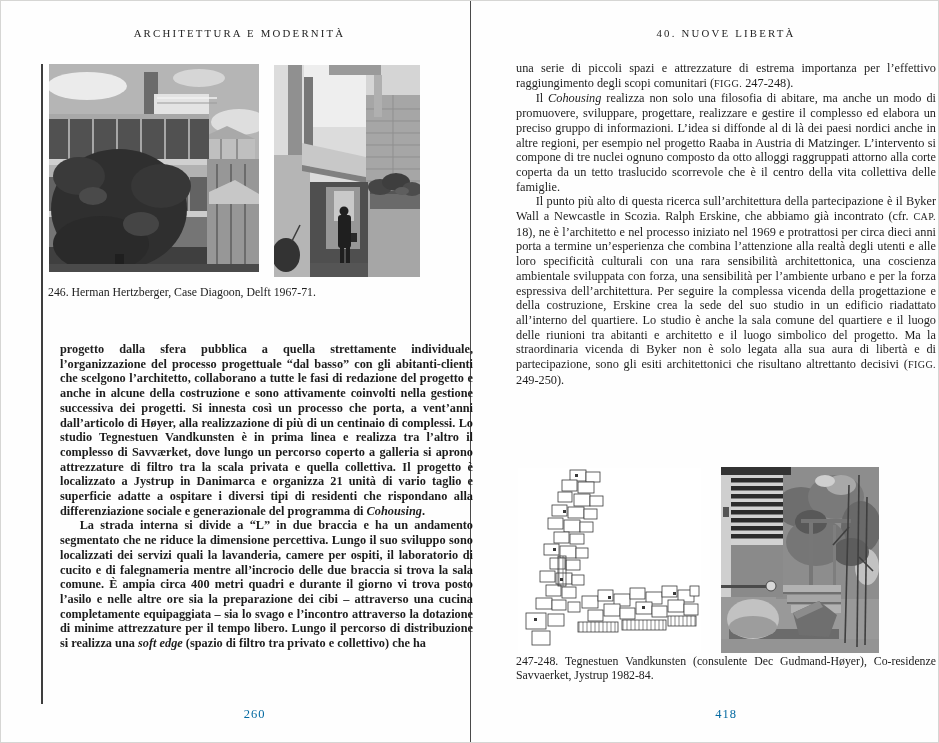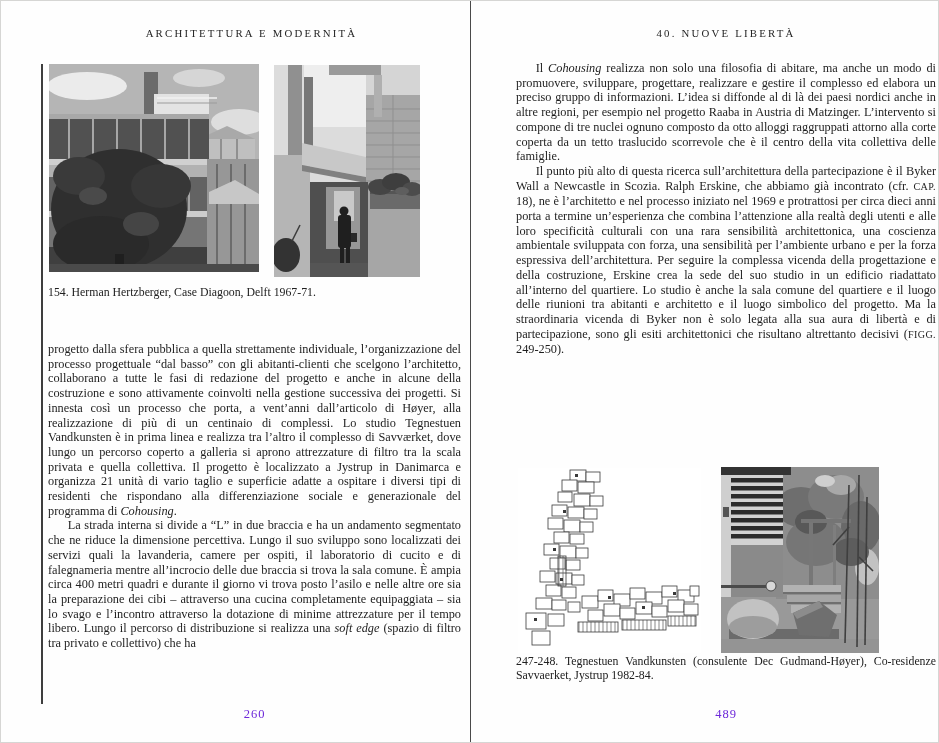--- a/index.html
+++ b/index.html
@@ -2,42 +2,42 @@
 <html lang="it"><head>
 <meta charset="utf-8">
 <style>
   html,body{margin:0;padding:0;background:#ffffff;}
   .spread{
     position:relative;width:939px;height:743px;background:#fefefe;
     font-family:"Liberation Serif","DejaVu Serif",serif;color:#1e1e1e;
     box-sizing:border-box;border:1px solid #d6d6d4;overflow:hidden;
   }
   .running-head{position:absolute;text-align:center;font-size:10.8px;letter-spacing:2.2px;color:#242424;}
-  .rh-left{left:44px;top:26px;width:413px;}
+  .rh-left{left:32px;top:26px;width:413px;}
   .rh-right{left:515px;top:26px;width:420px;}
   .divider{position:absolute;left:469px;top:0;width:1px;height:743px;background:#4a4a4a;}
   .artifact{position:absolute;left:40px;top:63px;width:2px;height:640px;background:#1c1c1c;opacity:.85;}
   figure{margin:0;padding:0;position:absolute;}
   figure svg{display:block;width:100%;height:100%;}
   .fig245{left:48px;top:63px;width:210px;height:208px;}
   .fig246{left:273px;top:64px;width:146px;height:212px;}
   .fig247{left:517px;top:467px;width:183px;height:185px;background:#fff;}
   .fig248{left:720px;top:466px;width:158px;height:186px;}
   .caption{position:absolute;font-size:11.8px;line-height:13.6px;text-align:justify;color:#202020;}
   .caption p{margin:0;}
   .cap-left{left:47px;top:285px;width:413px;}
   .cap-right{left:515px;top:654px;width:420px;}
   .body{position:absolute;font-size:12.3px;line-height:14.7px;text-align:justify;color:#1d1d1d;}
   .body p{margin:0;}
   .body p.ind{text-indent:1.6em;}
-  .body-left{left:47px;top:341px;width:413px;}
+  .body-left{left:59px;top:341px;width:413px;font-weight:bold;}
   .body-right{left:515px;top:60px;width:420px;}
   .it{font-style:italic;margin-top:35px;}
   .sc{font-size:0.82em;letter-spacing:0.4px;}
-  .page-number{position:absolute;text-align:center;font-size:12.5px;letter-spacing:1px;color:#6d28d9;}
+  .page-number{position:absolute;text-align:center;font-size:12.5px;letter-spacing:1px;color:#0369a1;}
   .pn-left{left:47px;top:706px;width:413px;}
   .pn-right{left:515px;top:706px;width:420px;}
 </style>
 </head>
 <body>
 
 <div class="spread">
 
   <div class="artifact"></div>
   <div class="divider"></div>
@@ -138,35 +138,36 @@
         <ellipse cx="122" cy="117" rx="14" ry="9" fill="#3e3e3e"></ellipse>
         <ellipse cx="138" cy="124" rx="10" ry="7" fill="#4c4c4c"></ellipse>
         <ellipse cx="128" cy="126" rx="7" ry="4" fill="#5e5e5e"></ellipse>
         <ellipse cx="12" cy="190" rx="14" ry="17" fill="#333333"></ellipse>
         <line x1="18" y1="176" x2="26" y2="160" stroke="#3c3c3c" stroke-width="1.6"></line>
         <rect x="36" y="198" width="58" height="14" fill="#555555"></rect>
       </svg>
     </figure>
 
     <div class="caption cap-left">
-      <p>154. Herman Hertzberger, Case Diagoon, Delft 1967-71.</p>
+      <p>246. Herman Hertzberger, Case Diagoon, Delft 1967-71.</p>
     </div>
 
     <div class="body body-left">
       <p class="para"><span>progetto dalla sfera pubblica a quella strettamente individuale, l’organizzazione del processo progettuale “dal basso” con gli abitanti-clienti che scelgono l’architetto, collaborano a tutte le fasi di redazione del progetto e anche in alcune della costruzione e sono attivamente coinvolti nella gestione successiva dei progetti. Si innesta così un processo che porta, a vent’anni dall’articolo di Høyer, alla realizzazione di più di un centinaio di complessi. Lo studio Tegnestuen Vandkunsten è in prima linea e realizza tra l’altro il complesso di Savværket, dove lungo un percorso coperto a galleria si aprono attrezzature di filtro tra la scala privata e quella collettiva. Il progetto è localizzato a Jystrup in Danimarca e organizza 21 unità di vario taglio e superficie adatte a ospitare i diversi tipi di residenti che rispondano alla differenziazione sociale e generazionale del programma di </span><span class="it">Cohousing</span><span>.</span></p>
       <p class="para ind"><span>La strada interna si divide a “L” in due braccia e ha un andamento segmentato che ne riduce la dimensione percettiva. Lungo il suo sviluppo sono localizzati dei servizi quali la lavanderia, camere per ospiti, il laboratorio di cucito e di falegnameria mentre all’incrocio delle due braccia si trova la sala comune. È ampia circa 400 metri quadri e durante il giorno vi trova posto l’asilo e nelle altre ore sia la preparazione dei cibi – attraverso una cucina completamente equipaggiata – sia lo svago e l’incontro attraverso la dotazione di minime attrezzature per il tempo libero. Lungo il percorso di distribuzione si realizza una </span><span class="it">soft edge</span><span> (spazio di filtro tra privato e collettivo) che ha</span></p>
     </div>
 
     <div class="page-number pn-left">260</div>
   </section>
 
   <section>
     <header class="running-head rh-right">40. NUOVE LIBERTÀ</header>
 
     <div class="body body-right">
+      <p class="para"><span>una serie di piccoli spazi e attrezzature di estrema importanza per l’effettivo raggiungimento degli scopi comunitari (</span><span class="sc">FIGG.</span><span> 247-248).</span></p>
       <p class="para ind"><span>Il </span><span class="it">Cohousing</span><span> realizza non solo una filosofia di abitare, ma anche un modo di promuovere, sviluppare, progettare, realizzare e gestire il complesso ed elabora un preciso gruppo di informazioni. L’idea si diffonde al di là dei paesi nordici anche in altre regioni, per esempio nel progetto Raaba in Austria di Matzinger. L’intervento si compone di tre nuclei ognuno composto da otto alloggi raggruppati attorno alla corte coperta da un tetto traslucido scorrevole che è il centro della vita collettiva delle famiglie.</span></p>
       <p class="para ind"><span>Il punto più alto di questa ricerca sull’architettura della partecipazione è il Byker Wall a Newcastle in Scozia. Ralph Erskine, che abbiamo già incontrato (cfr. </span><span class="sc">CAP.</span><span> 18), ne è l’architetto e nel processo iniziato nel 1969 e protrattosi per circa dieci anni porta a termine un’esperienza che combina l’attenzione alla realtà degli utenti e alle loro specificità culturali con una rara sensibilità architettonica, una coscienza ambientale sviluppata con forza, una sensibilità per l’ambiente urbano e per la forza espressiva dell’architettura. Per seguire la complessa vicenda della progettazione e della costruzione, Erskine crea la sede del suo studio in un edificio riadattato all’interno del quartiere. Lo studio è anche la sala comune del quartiere e il luogo delle riunioni tra abitanti e architetto e il luogo simbolico del progetto. Ma la straordinaria vicenda di Byker non è solo legata alla sua aura di libertà e di partecipazione, sono gli esiti architettonici che risultano altrettanto decisivi (</span><span class="sc">FIGG.</span><span> 249-250).</span></p>
     </div>
 
     <figure class="fig247">
       <svg viewBox="0 0 183 185" preserveAspectRatio="none">
         <defs>
           <pattern id="hatch" width="4" height="4" patternUnits="userSpaceOnUse">
             <line x1="1" y1="0" x2="1" y2="4" stroke="#555" stroke-width="0.7"></line>
           </pattern>
@@ -290,16 +291,16 @@
           <line x1="128" y1="60" x2="112" y2="78"></line>
           <line x1="138" y1="90" x2="152" y2="104"></line>
         </g>
       </svg>
     </figure>
 
     <div class="caption cap-right">
       <p>247-248. Tegnestuen Vandkunsten (consulente Dec Gudmand-Høyer), Co-residenze Savvaerket, Jystrup 1982-84.</p>
     </div>
 
-    <div class="page-number pn-right">489</div>
+    <div class="page-number pn-right">418</div>
   </section>
 
 </div>
 
 </body></html>

